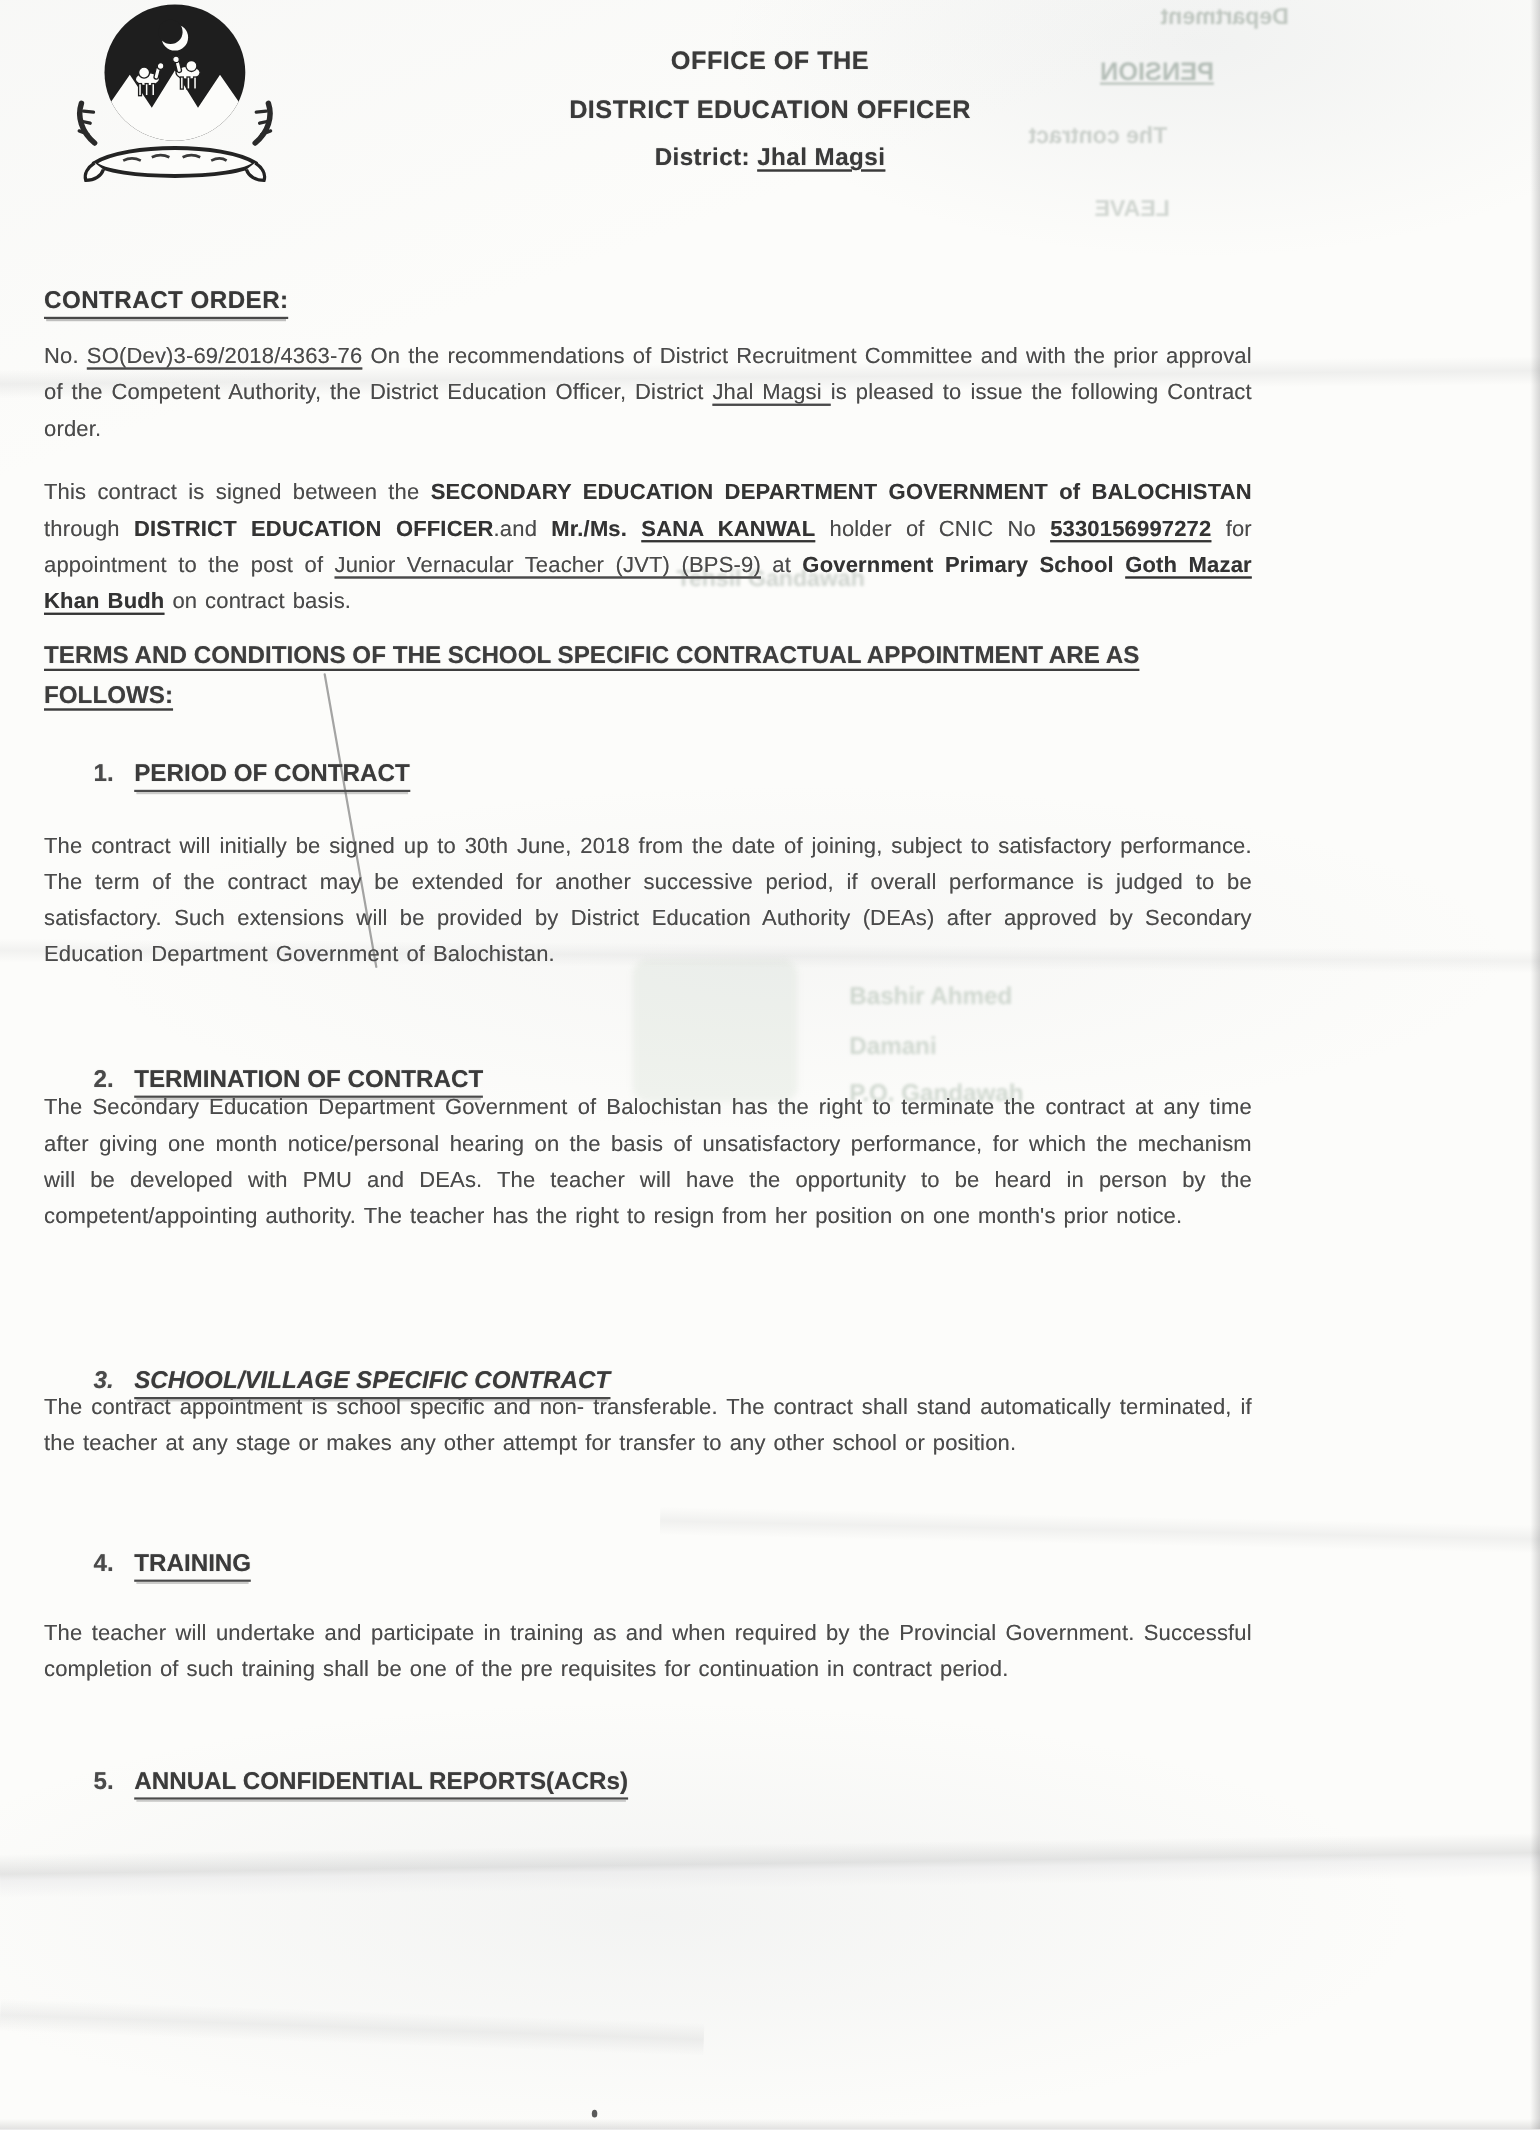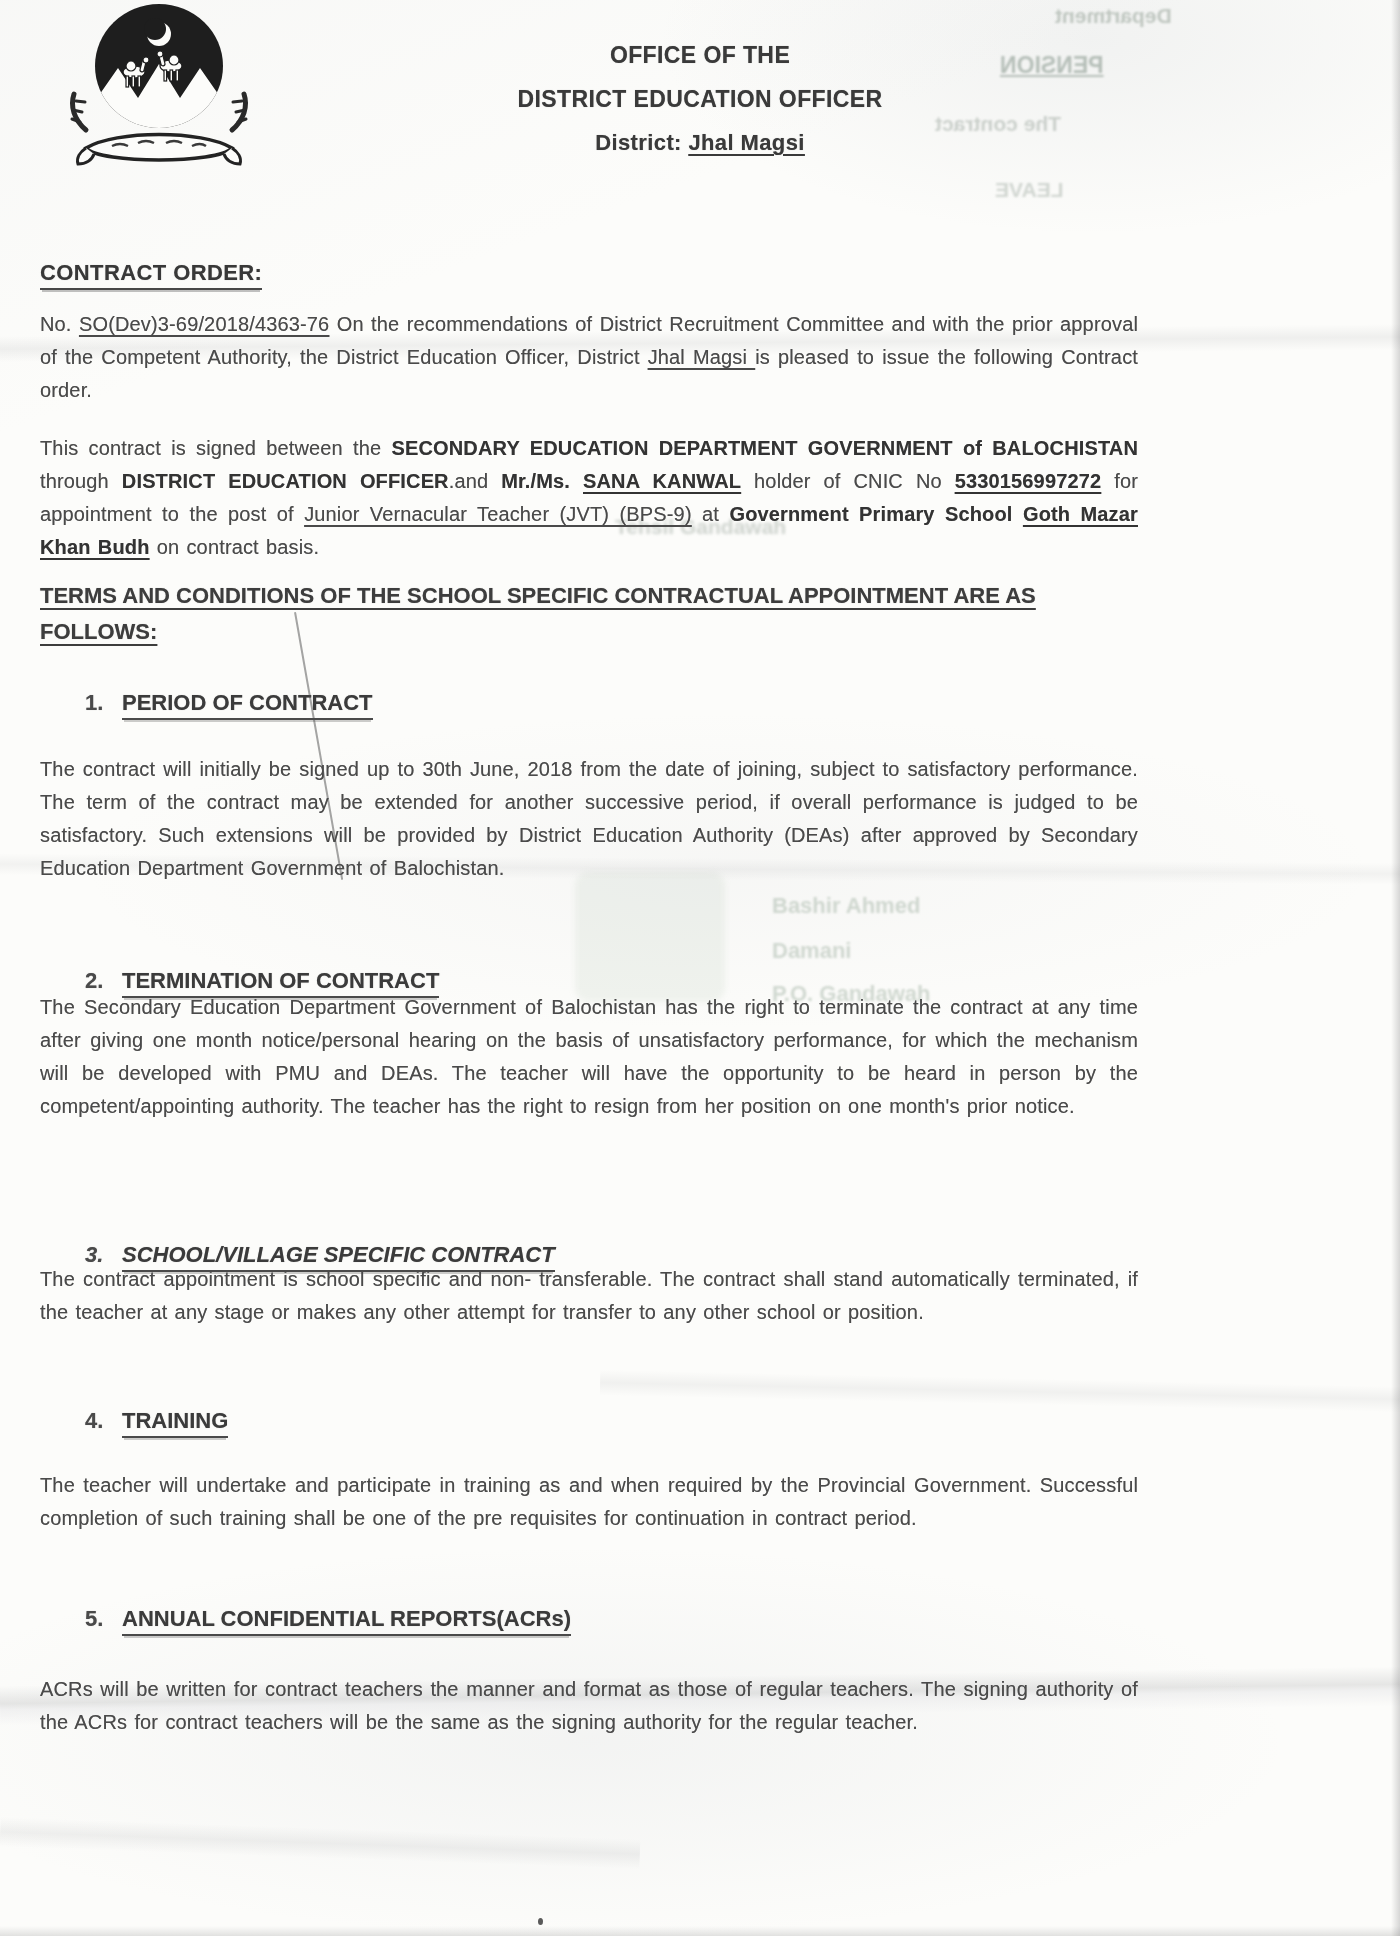--- a/index.html
+++ b/index.html
@@ -153,18 +153,17 @@
   <div class="sec-h" style="top:928px;margin-top:40px;"><span class="num">2.</span><span class="t">TERMINATION OF CONTRACT</span></div>
   <p class="para" style="top:991px;">The Secondary Education Department Government of Balochistan has the right to terminate the contract at any time after giving one month notice/personal hearing on the basis of unsatisfactory performance, for which the mechanism will be developed with PMU and DEAs. The teacher will have the opportunity to be heard in person by the competent/appointing authority. The teacher has the right to resign from her position on one month's prior notice.</p>
 
   <div class="sec-h" style="top:1242px;font-style:italic;"><span class="num">3.</span><span class="t">SCHOOL/VILLAGE SPECIFIC CONTRACT</span></div>
   <p class="para" style="top:1263px;">The contract appointment is school specific and non- transferable. The contract shall stand automatically terminated, if the teacher at any stage or makes any other attempt for transfer to any other school or position.</p>
 
   <div class="sec-h" style="top:1408px;"><span class="num">4.</span><span class="t">TRAINING</span></div>
   <p class="para" style="top:1469px;">The teacher will undertake and participate in training as and when required by the Provincial Government. Successful completion of such training shall be one of the pre requisites for continuation in contract period.</p>
 
   <div class="sec-h" style="top:1606px;"><span class="num">5.</span><span class="t">ANNUAL CONFIDENTIAL REPORTS(ACRs)</span></div>
-  <p class="para" style="top:1673px;">ACRs will be written for contract teachers the manner and format as those of regular teachers. The signing authority of the ACRs for contract teachers will be the same as the signing authority for the regular teacher.</p>
 
   <div class="penmark"></div>
   <div class="speck"></div>
 
 </div>
 
 </body></html>

